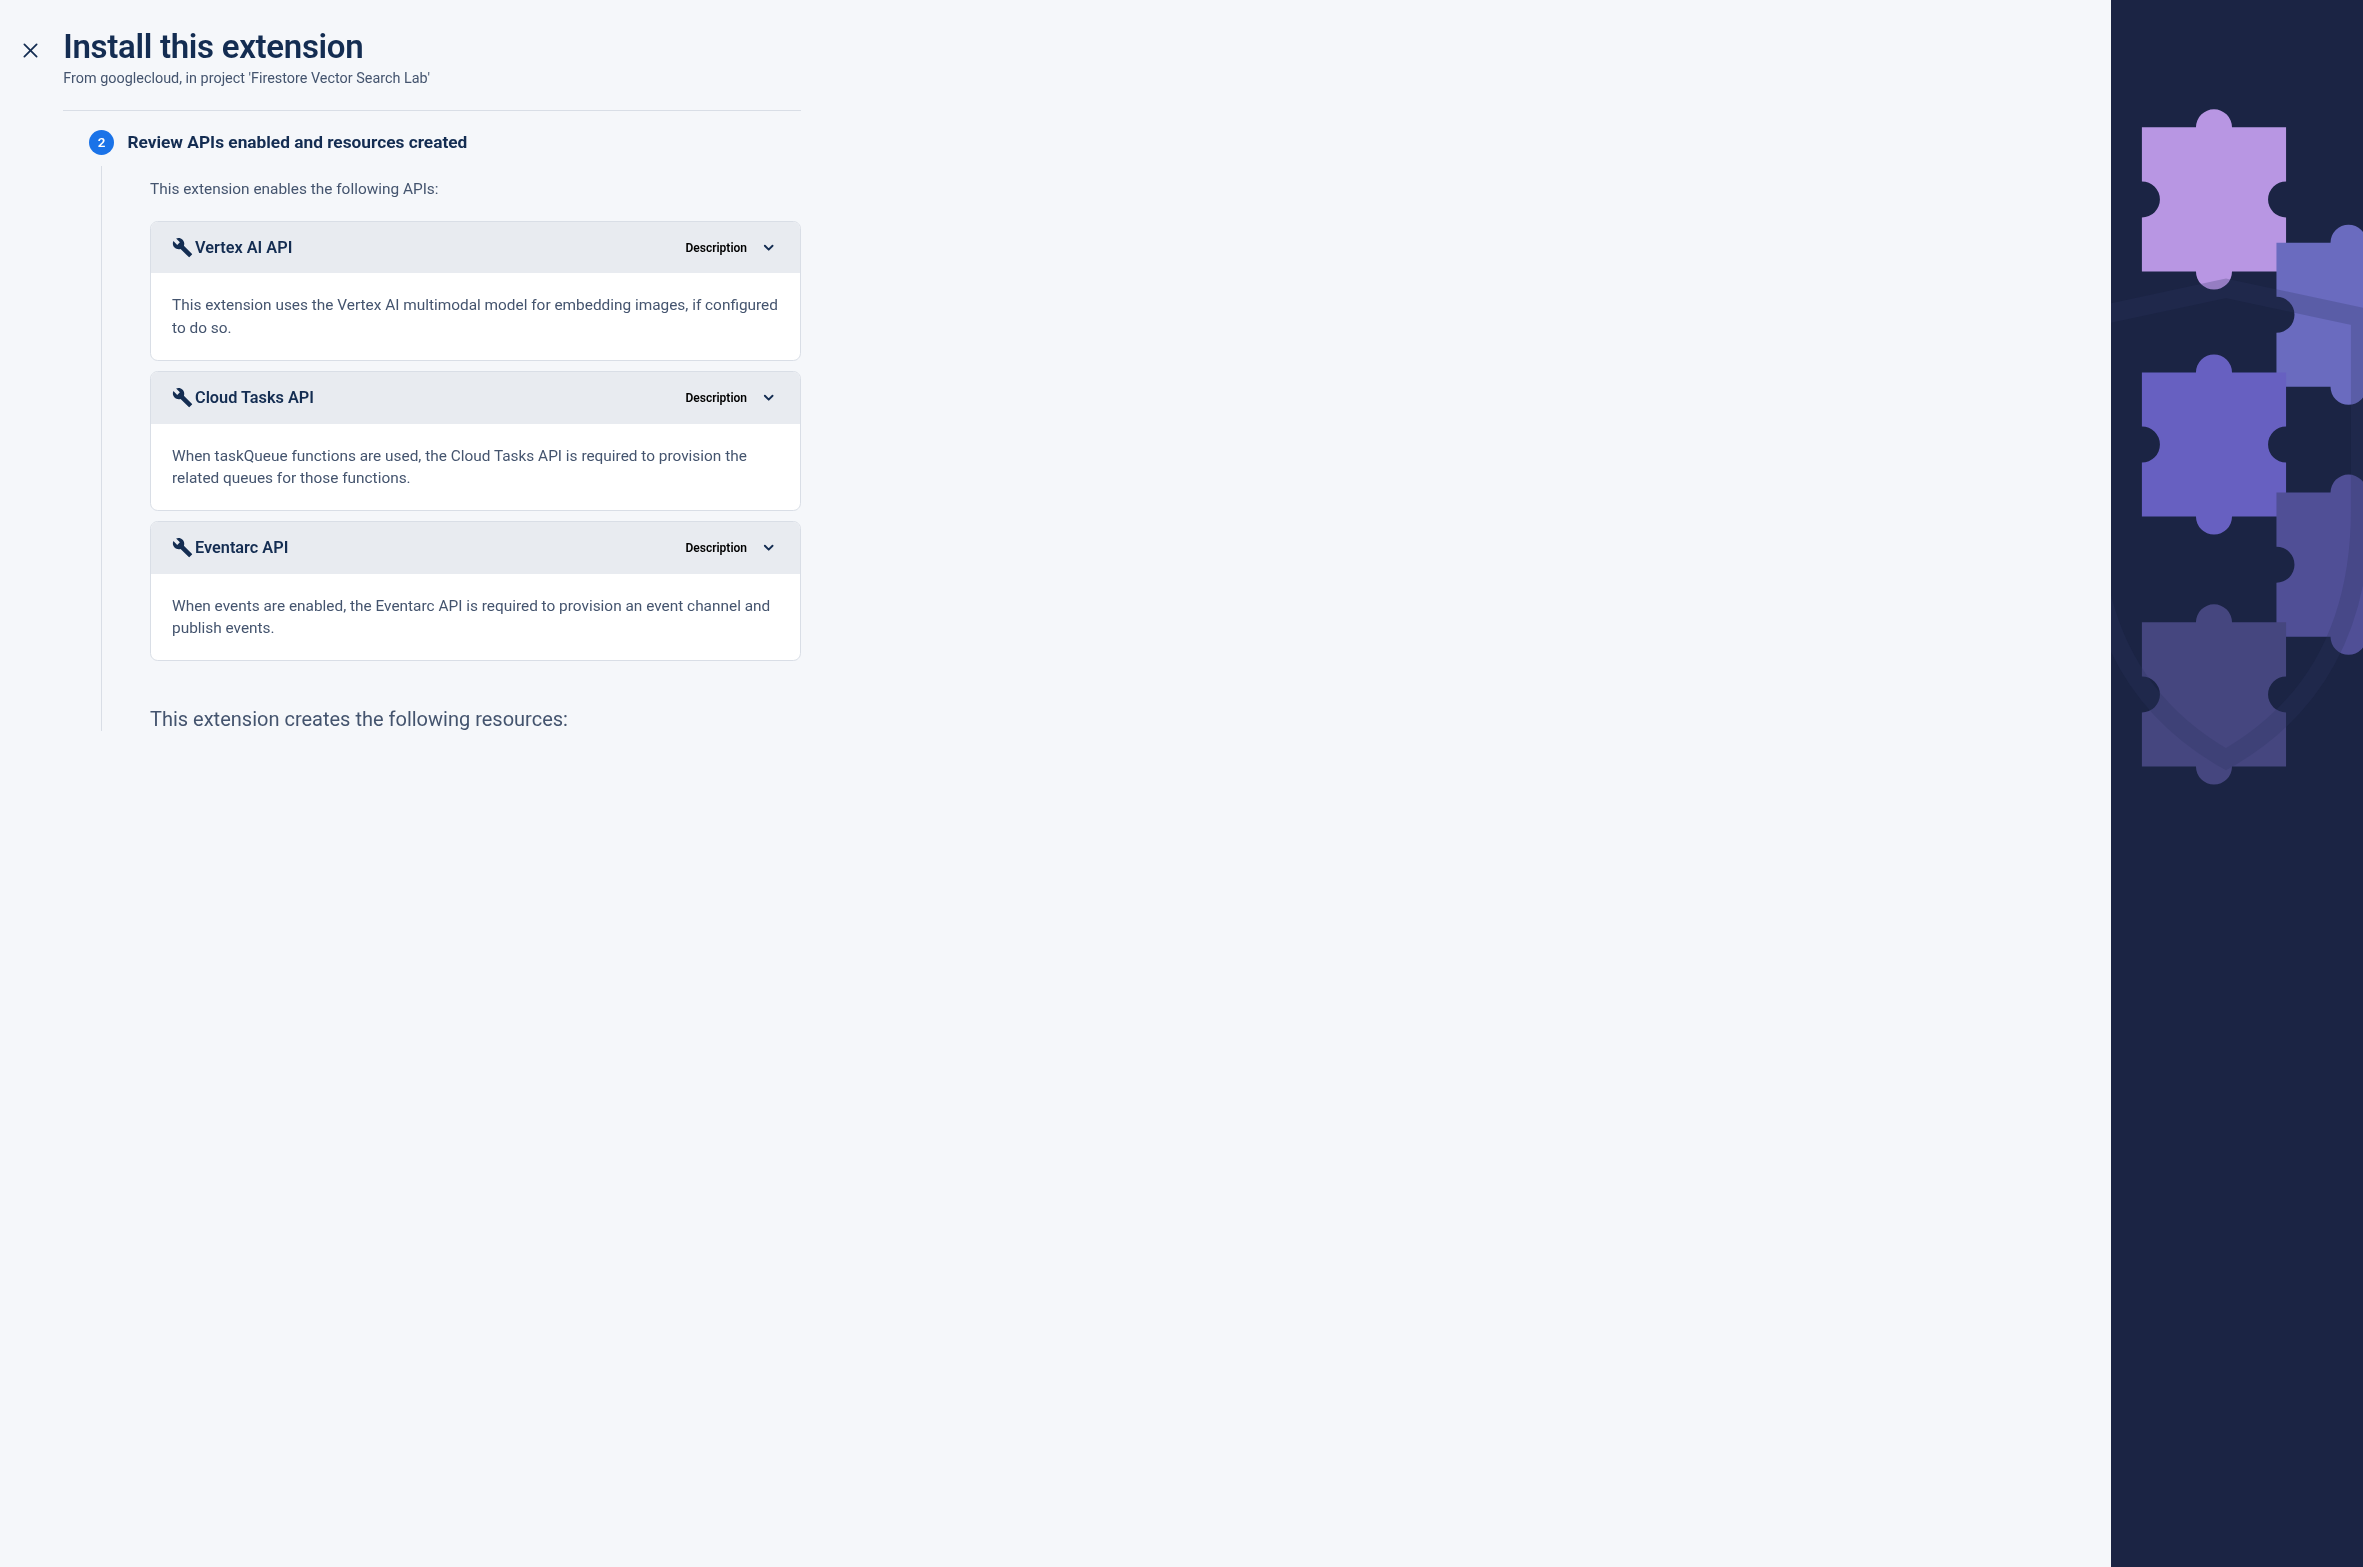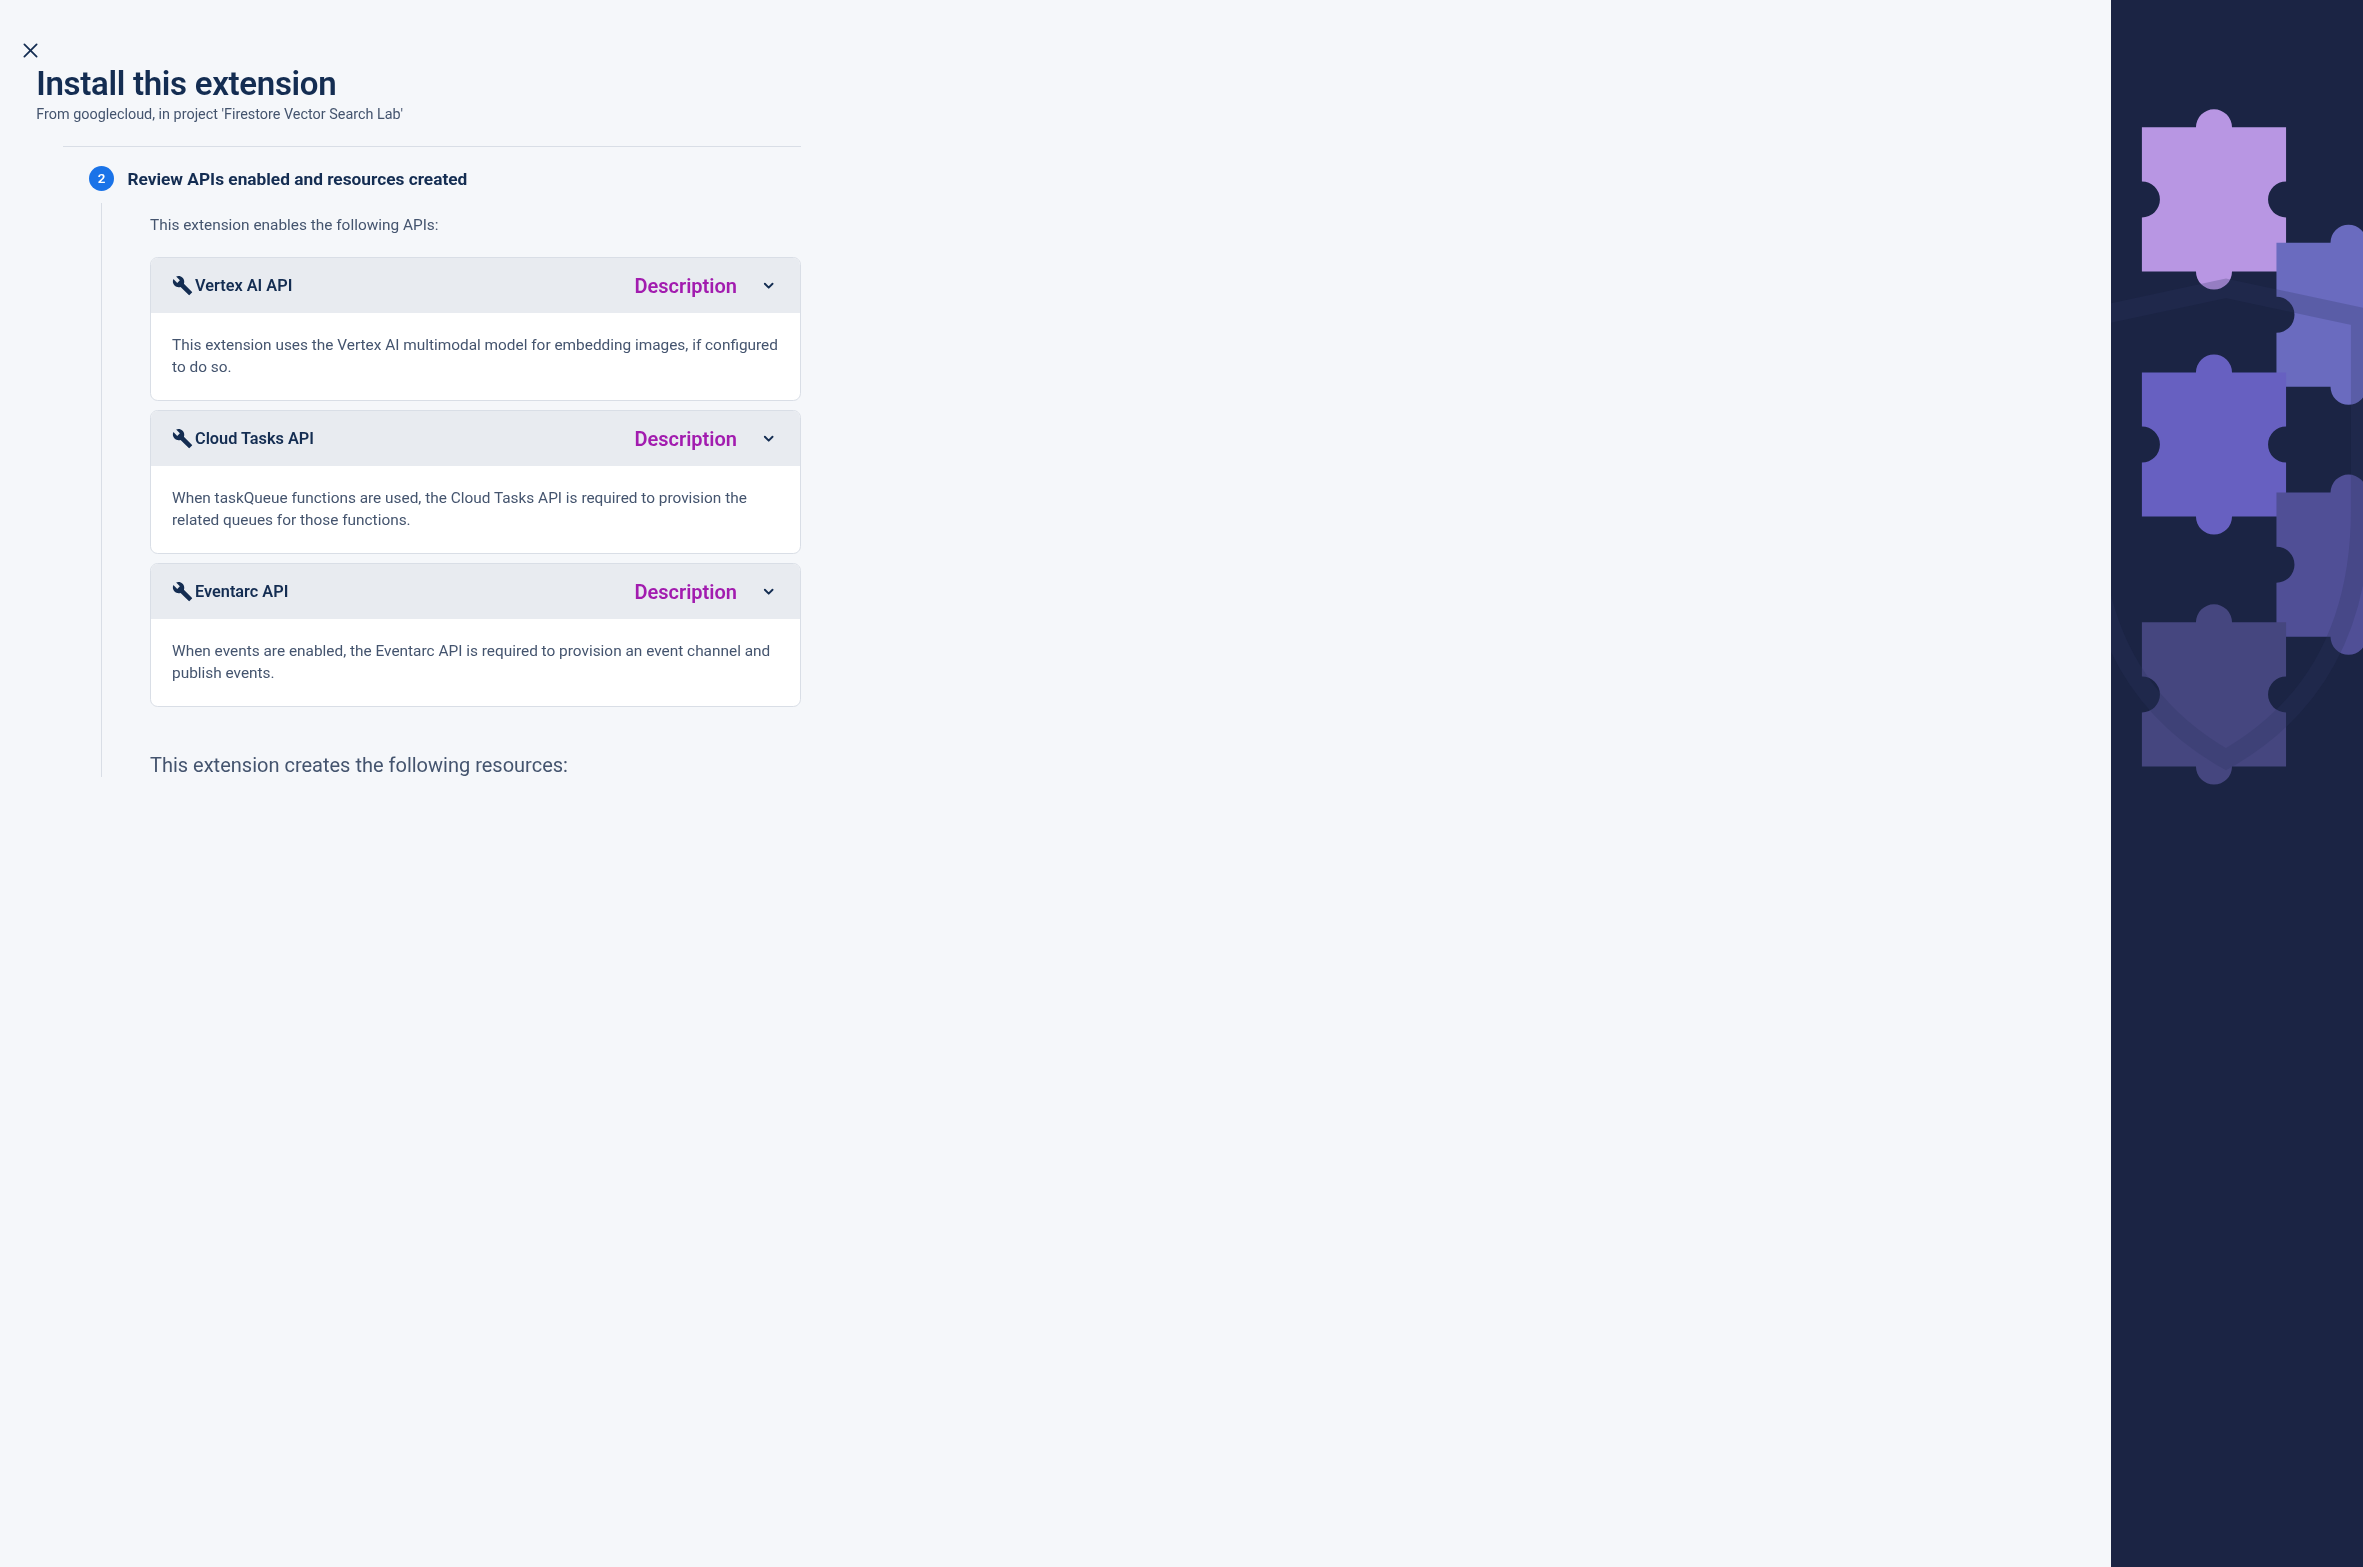--- a/index.html
+++ b/index.html
@@ -13,21 +13,20 @@
     }
     .main-panel {
       flex: 1;
       padding: 27px 0 0 0;
       min-width: 0;
     }
     .header-row {
       display: flex;
       align-items: flex-start;
       padding-left: 17.3px;
-      flex-direction: column;
     }
     .close-btn {
       width: 27px;
       height: 27px;
       display: inline-flex;
       align-items: center;
       justify-content: center;
       margin-top: 9.6px;
       cursor: pointer;
       color: #142d52;
@@ -118,24 +117,24 @@
       align-items: center;
       justify-content: center;
     }
     .card-title {
       font-size: 16.3px;
       font-weight: 600;
       color: #142d52;
       flex: 1;
     }
     .desc-label {
-      font-size: 20px;
+      font-size: 12px;
       font-weight: 600;
-      color: #a21caf;
-      margin-right: 19px;
+      color: #000000;
+      margin-right: 9px;
     }
     .chevron {
       width: 21px;
       height: 21px;
       color: #142d52;
       display: inline-flex;
       align-items: center;
       justify-content: center;
     }
     .card-body {

